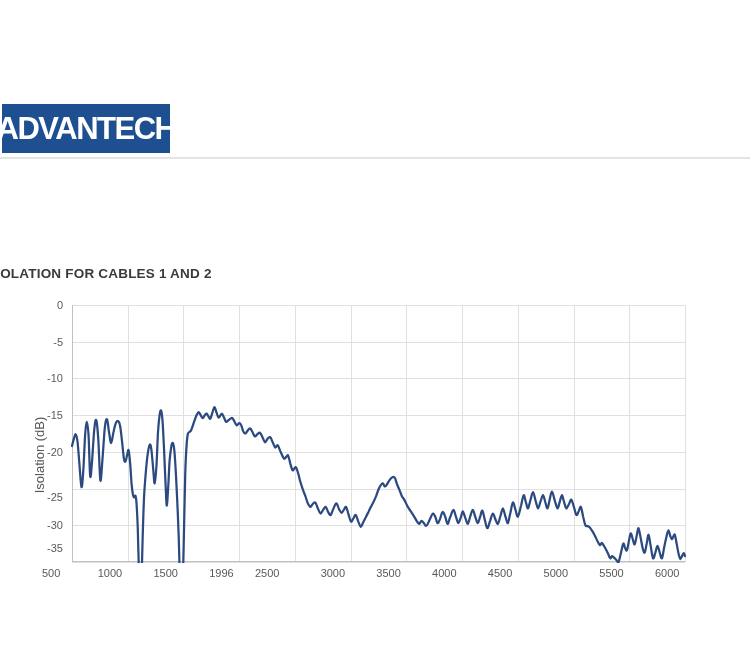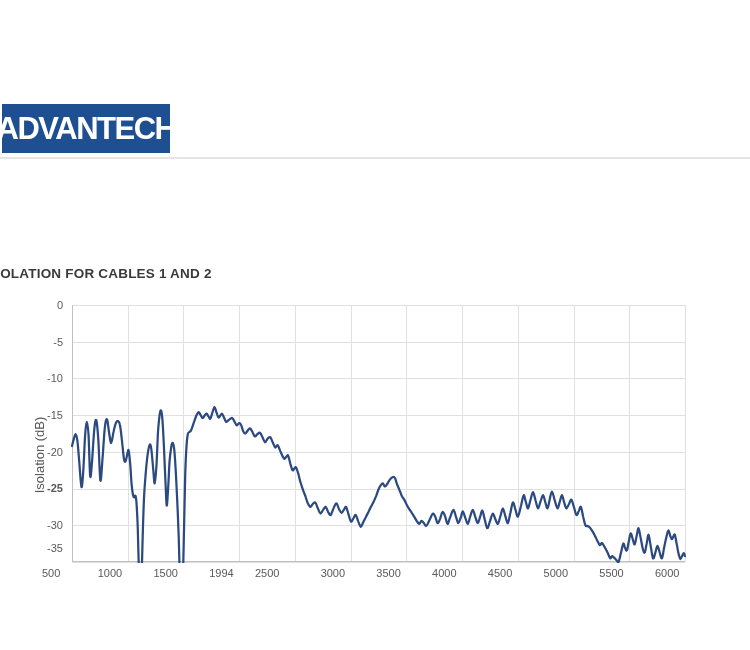--- a/index.html
+++ b/index.html
@@ -76,34 +76,34 @@
       <line x1="0" y1="220.5" x2="613" y2="220.5" stroke="#E0E0E0" stroke-width="1"></line>
       <line x1="0" y1="257.5" x2="613" y2="257.5" stroke="#E0E0E0" stroke-width="1"></line>
       <line x1="0.5" y1="0" x2="0.5" y2="257" stroke="#C0C0C0" stroke-width="1"></line>
       <line x1="0" y1="256.5" x2="613" y2="256.5" stroke="#C0C0C0" stroke-width="1"></line>
       <path d="M0.0 141.0C0.3 139.9 1.1 136.3 1.7 134.4C2.3 132.4 3.0 129.1 3.6 129.2C4.2 129.4 4.7 130.6 5.3 135.1C6.0 139.6 6.6 148.6 7.2 156.4C7.9 164.2 8.8 180.9 9.5 182.1C10.2 183.3 10.8 172.6 11.4 163.7C12.0 154.9 12.6 137.1 13.2 129.2C13.7 121.4 14.2 116.8 14.7 116.8C15.3 116.8 15.9 120.2 16.5 129.2C17.1 138.3 17.6 166.7 18.2 171.1C18.8 175.5 19.4 163.5 20.1 155.7C20.7 147.8 21.6 130.8 22.3 124.1C23.0 117.4 23.6 113.6 24.3 115.3C25.0 117.0 25.6 124.3 26.3 134.4C27.0 144.4 27.7 172.7 28.4 175.5C29.1 178.3 29.9 160.3 30.7 151.3C31.4 142.2 32.2 127.3 33.0 121.2C33.7 115.0 34.4 113.4 35.1 114.5C35.8 115.7 36.4 123.8 37.1 127.8C37.8 131.7 38.5 138.2 39.2 138.0C40.0 137.9 40.7 130.3 41.5 127.0C42.2 123.7 43.1 120.1 43.8 118.2C44.5 116.4 45.2 115.8 45.9 116.0C46.6 116.3 47.3 116.5 47.9 119.7C48.6 122.9 49.3 129.5 49.9 135.1C50.6 140.7 51.3 149.9 51.9 153.5C52.5 157.0 52.9 157.1 53.5 156.4C54.1 155.7 54.8 150.9 55.3 149.1C55.8 147.2 56.1 143.8 56.6 145.4C57.1 147.0 57.7 153.0 58.2 158.6C58.7 164.2 59.1 173.9 59.6 179.2C60.1 184.4 60.6 188.0 61.1 190.2C61.5 192.4 62.0 192.3 62.4 192.4C62.8 192.5 63.2 189.7 63.5 190.9C63.9 192.1 64.3 194.2 64.6 199.7C65.0 205.2 65.4 213.2 65.8 224.0C66.1 234.7 66.5 253.9 66.9 264.3C67.3 274.7 67.8 285.1 68.2 286.4C68.7 287.6 69.1 280.9 69.5 271.7C70.0 262.5 70.3 244.4 70.7 231.3C71.1 218.2 71.5 203.8 72.0 193.1C72.5 182.5 73.2 174.9 73.8 167.4C74.4 160.0 75.1 153.0 75.8 148.3C76.5 143.7 77.2 140.1 77.8 139.5C78.4 138.9 78.8 140.7 79.4 144.7C79.9 148.6 80.6 157.4 81.1 163.0C81.7 168.6 82.1 178.9 82.7 178.4C83.3 177.9 83.9 168.6 84.5 160.1C85.0 151.5 85.5 135.5 86.0 127.0C86.6 118.6 87.2 113.0 87.7 109.4C88.2 105.9 88.7 104.5 89.2 105.7C89.6 107.0 90.1 110.1 90.6 116.8C91.1 123.4 91.6 135.2 92.1 145.4C92.5 155.5 93.1 168.5 93.5 177.7C94.0 186.9 94.3 199.7 94.7 200.5C95.2 201.2 95.7 189.6 96.2 182.1C96.7 174.6 97.1 162.4 97.6 155.7C98.2 148.9 98.8 144.7 99.3 141.7C99.8 138.8 100.3 137.3 100.9 138.0C101.4 138.8 101.9 140.7 102.4 146.1C102.9 151.5 103.5 161.4 104.0 170.4C104.5 179.3 105.0 189.6 105.4 199.7C105.9 209.9 106.3 219.3 106.7 231.3C107.1 243.3 107.4 260.1 107.9 271.7C108.4 283.3 108.9 300.4 109.4 301.1C109.9 301.7 110.5 288.8 110.9 275.4C111.3 261.9 111.7 237.8 112.1 220.3C112.5 202.8 112.8 183.4 113.2 170.4C113.6 157.3 114.0 148.6 114.5 141.7C114.9 134.9 115.3 131.7 115.8 129.2C116.3 126.8 116.8 127.6 117.4 127.0C117.9 126.4 118.4 126.5 118.9 125.6C119.5 124.6 120.0 122.9 120.6 121.2C121.2 119.4 121.9 117.1 122.6 115.3C123.3 113.4 123.9 111.5 124.6 110.1C125.3 108.8 125.9 107.2 126.6 107.2C127.3 107.2 128.0 109.2 128.7 110.1C129.4 111.1 130.0 113.1 130.7 113.1C131.4 113.1 132.2 110.9 132.9 110.1C133.5 109.4 134.1 108.4 134.7 108.7C135.4 108.9 136.0 110.8 136.6 111.6C137.2 112.5 137.7 114.4 138.3 113.8C138.9 113.2 139.6 109.9 140.3 107.9C141.0 106.0 141.8 102.2 142.4 102.1C143.1 101.9 143.8 105.5 144.4 107.2C145.1 108.9 145.7 111.7 146.3 112.3C147.0 113.0 147.5 111.5 148.1 110.9C148.7 110.3 149.4 108.4 150.0 108.7C150.6 108.9 151.2 111.0 151.9 112.3C152.6 113.7 153.4 116.3 154.1 116.8C154.9 117.2 155.6 115.8 156.3 115.3C157.0 114.8 157.7 114.2 158.4 113.8C159.1 113.4 159.7 112.6 160.4 113.1C161.1 113.6 161.9 115.5 162.6 116.8C163.4 118.0 164.1 120.2 164.8 120.4C165.6 120.7 166.3 118.3 167.0 118.2C167.6 118.1 168.3 118.3 169.0 119.7C169.7 121.0 170.5 124.8 171.2 126.3C171.9 127.8 172.7 128.6 173.4 128.5C174.2 128.4 174.9 126.4 175.7 125.6C176.4 124.7 177.3 123.1 178.1 123.4C178.9 123.6 179.6 125.7 180.4 127.0C181.2 128.4 182.1 131.1 182.9 131.4C183.7 131.8 184.5 129.8 185.3 129.2C186.2 128.6 187.1 127.3 187.9 127.8C188.8 128.3 189.6 130.6 190.5 132.2C191.3 133.8 192.2 137.1 193.0 137.3C193.9 137.6 194.8 134.5 195.7 133.6C196.6 132.8 197.4 131.6 198.3 132.2C199.1 132.8 199.9 135.6 200.7 137.3C201.5 139.0 202.4 142.0 203.2 142.5C204.0 142.9 204.8 139.6 205.6 140.2C206.5 140.9 207.3 143.9 208.3 146.1C209.3 148.3 210.9 152.5 211.9 153.5C212.8 154.4 213.4 152.5 214.1 152.0C214.8 151.5 215.4 149.4 216.1 150.5C216.8 151.6 217.6 156.2 218.3 158.6C219.1 161.1 219.8 164.4 220.5 165.2C221.1 166.1 221.7 164.2 222.2 163.7C222.8 163.3 223.3 161.5 223.9 162.3C224.6 163.0 225.4 165.7 226.1 168.2C226.9 170.6 227.6 174.3 228.4 177.0C229.2 179.7 230.0 182.0 230.8 184.3C231.6 186.6 232.4 188.6 233.3 190.9C234.1 193.2 235.0 196.4 235.8 198.3C236.7 200.1 237.6 201.8 238.4 201.9C239.2 202.1 239.9 199.7 240.7 199.0C241.6 198.3 242.5 196.8 243.3 197.5C244.2 198.3 245.0 201.6 245.9 203.4C246.7 205.2 247.6 208.3 248.4 208.5C249.3 208.8 250.2 206.0 251.1 204.9C252.0 203.8 252.8 201.6 253.7 201.9C254.5 202.3 255.4 205.7 256.2 207.1C257.1 208.4 257.8 210.6 258.7 210.0C259.6 209.4 260.5 205.4 261.5 203.4C262.4 201.4 263.4 198.1 264.4 198.3C265.3 198.4 266.2 202.5 267.0 204.1C267.9 205.7 268.8 207.7 269.6 207.8C270.4 207.9 271.1 205.8 271.8 204.9C272.6 203.9 273.3 201.2 274.1 201.9C274.8 202.7 275.7 206.8 276.5 209.3C277.3 211.7 278.2 215.9 279.0 216.6C279.8 217.3 280.4 214.8 281.2 213.7C282.0 212.6 282.9 209.5 283.8 210.0C284.6 210.5 285.5 214.7 286.3 216.6C287.2 218.6 288.0 221.6 288.8 221.8C289.6 221.9 290.4 218.9 291.2 217.3C292.1 215.8 292.9 213.9 293.8 212.2C294.6 210.5 295.5 208.8 296.4 207.1C297.2 205.4 298.0 203.6 298.9 201.9C299.8 200.2 300.7 198.6 301.6 196.8C302.5 195.0 303.3 193.0 304.2 190.9C305.0 188.8 305.8 186.1 306.6 184.3C307.4 182.5 308.2 180.9 309.0 179.9C309.7 178.9 310.2 178.2 310.8 178.4C311.5 178.7 312.1 181.1 312.7 181.4C313.4 181.6 313.9 180.8 314.6 179.9C315.3 179.0 316.1 177.3 316.9 176.2C317.6 175.1 318.4 174.0 319.1 173.3C319.8 172.6 320.7 171.8 321.3 171.8C322.0 171.8 322.5 172.1 323.1 173.3C323.7 174.5 324.3 177.3 325.0 179.2C325.7 181.0 326.4 182.3 327.2 184.3C328.0 186.3 329.0 189.2 329.8 190.9C330.6 192.6 331.4 193.1 332.2 194.6C333.1 196.1 333.9 198.1 334.7 199.7C335.5 201.3 336.4 202.8 337.3 204.1C338.1 205.5 339.0 206.5 339.8 207.8C340.7 209.1 341.6 210.7 342.5 212.2C343.4 213.7 344.3 215.5 345.1 216.6C345.9 217.7 346.5 218.9 347.3 218.8C348.0 218.7 348.8 216.0 349.5 215.9C350.3 215.8 351.0 217.2 351.8 218.1C352.5 218.9 353.2 221.1 354.0 221.0C354.8 220.9 355.7 218.8 356.5 217.3C357.3 215.9 358.0 213.7 358.8 212.2C359.5 210.7 360.3 208.7 361.0 208.5C361.7 208.4 362.5 209.9 363.2 211.5C364.0 213.1 364.7 217.6 365.5 218.1C366.2 218.6 367.1 216.2 367.9 214.4C368.7 212.6 369.5 207.7 370.4 207.1C371.2 206.5 372.1 208.8 372.9 210.7C373.8 212.7 374.7 218.5 375.5 218.8C376.3 219.2 377.0 215.3 377.9 212.9C378.9 210.6 380.4 205.0 381.4 204.9C382.4 204.7 383.3 210.0 384.1 212.2C384.9 214.4 385.5 218.1 386.3 218.1C387.1 218.1 388.1 214.2 388.9 212.2C389.6 210.3 390.0 206.2 390.8 206.3C391.5 206.5 392.5 210.9 393.3 212.9C394.2 215.0 395.0 219.1 395.8 218.8C396.6 218.6 397.4 213.8 398.2 211.5C399.1 209.1 399.9 204.7 400.8 204.9C401.6 205.0 402.5 210.0 403.4 212.2C404.2 214.4 405.0 218.1 405.8 218.1C406.6 218.1 407.3 214.3 408.0 212.2C408.8 210.1 409.5 205.2 410.3 205.6C411.0 206.0 411.9 211.5 412.7 214.4C413.6 217.3 414.4 223.0 415.3 223.2C416.2 223.5 417.1 218.3 418.1 215.9C419.0 213.4 420.0 208.8 420.9 208.5C421.7 208.3 422.6 212.7 423.4 214.4C424.3 216.1 425.1 219.3 425.9 218.8C426.7 218.3 427.5 214.0 428.3 211.5C429.2 208.9 430.0 203.4 430.9 203.4C431.7 203.4 432.6 209.0 433.4 211.5C434.3 213.9 435.1 218.7 435.9 218.1C436.7 217.5 437.5 211.2 438.4 207.8C439.2 204.4 440.1 198.0 440.9 197.5C441.8 197.0 442.6 202.5 443.5 204.9C444.3 207.2 445.0 212.2 445.9 211.5C446.9 210.7 448.1 204.0 449.1 200.5C450.0 196.9 450.9 190.7 451.7 190.2C452.5 189.7 453.2 195.3 454.0 197.5C454.7 199.7 455.2 203.8 456.0 203.4C456.7 203.0 457.6 198.0 458.4 195.3C459.2 192.6 460.1 187.2 461.0 187.2C461.8 187.2 462.7 192.6 463.5 195.3C464.4 198.0 465.2 203.2 466.0 203.4C466.8 203.6 467.6 199.0 468.4 196.8C469.3 194.6 470.2 190.2 471.0 190.2C471.8 190.2 472.5 194.6 473.2 196.8C474.0 199.0 474.7 203.8 475.5 203.4C476.2 203.0 477.0 197.4 477.7 194.6C478.4 191.8 479.1 186.4 479.9 186.5C480.8 186.6 481.8 192.5 482.7 195.3C483.6 198.1 484.7 203.2 485.5 203.4C486.3 203.6 487.0 199.0 487.7 196.8C488.5 194.6 489.2 190.1 490.0 190.2C490.7 190.3 491.4 195.3 492.2 197.5C492.9 199.7 493.6 203.2 494.4 203.4C495.2 203.6 496.1 200.5 497.0 199.0C497.8 197.5 498.6 194.1 499.4 194.6C500.2 195.1 501.0 199.4 501.9 201.9C502.7 204.5 503.6 209.3 504.4 210.0C505.2 210.7 505.9 207.7 506.7 206.3C507.4 205.0 508.2 201.1 508.9 201.9C509.6 202.8 510.4 208.4 511.1 211.5C511.9 214.5 512.6 218.7 513.4 220.3C514.1 221.9 514.8 220.7 515.6 221.0C516.3 221.4 517.0 221.6 517.8 222.5C518.6 223.3 519.5 224.8 520.4 226.2C521.2 227.5 522.0 229.0 522.8 230.6C523.7 232.2 524.4 234.1 525.3 235.7C526.1 237.3 527.1 239.7 527.8 240.1C528.6 240.5 529.1 237.9 529.7 237.9C530.4 237.9 530.8 239.0 531.5 240.1C532.2 241.2 533.2 243.0 534.0 244.5C534.8 246.0 535.5 247.5 536.2 248.9C536.9 250.4 537.6 253.0 538.2 253.3C538.9 253.7 539.5 251.2 540.1 251.1C540.7 251.0 541.3 252.0 542.0 252.6C542.7 253.2 543.5 254.1 544.2 254.8C545.0 255.5 545.7 258.0 546.5 257.0C547.2 256.0 547.9 252.0 548.7 248.9C549.5 245.9 550.5 239.6 551.3 238.6C552.0 237.7 552.5 241.9 553.1 243.0C553.8 244.1 554.3 246.4 554.9 245.3C555.5 244.1 556.2 239.3 556.8 236.4C557.5 233.6 558.0 228.6 558.7 228.4C559.4 228.1 560.3 233.1 561.0 235.0C561.6 236.8 562.1 240.0 562.7 239.4C563.3 238.8 564.0 234.0 564.6 231.3C565.3 228.6 565.8 222.9 566.5 223.2C567.2 223.6 568.0 230.0 568.8 233.5C569.5 237.1 570.3 242.2 571.0 244.5C571.7 246.8 572.2 248.4 572.8 247.5C573.4 246.5 574.0 241.6 574.7 238.6C575.3 235.7 575.9 229.3 576.6 229.8C577.2 230.3 578.0 237.7 578.8 241.6C579.5 245.5 580.3 252.2 581.0 253.3C581.8 254.4 582.5 250.3 583.2 248.2C584.0 246.1 584.7 241.0 585.5 240.8C586.2 240.7 587.0 245.4 587.7 247.5C588.4 249.5 589.2 254.2 589.9 253.3C590.7 252.5 591.4 245.9 592.2 242.3C592.9 238.8 593.7 234.8 594.4 232.0C595.1 229.2 595.7 225.5 596.4 225.4C597.1 225.3 597.8 229.8 598.4 231.3C599.0 232.8 599.5 234.2 600.0 234.2C600.5 234.2 600.9 232.0 601.4 231.3C601.9 230.6 602.3 228.5 602.9 229.8C603.4 231.2 604.1 236.2 604.8 239.4C605.4 242.6 606.0 246.5 606.6 248.9C607.3 251.4 607.8 253.8 608.4 254.1C609.0 254.3 609.8 251.4 610.3 250.4C610.9 249.4 611.3 248.1 611.8 248.2C612.2 248.3 612.8 250.6 613.0 251.1" fill="none" stroke="#2C4A80" stroke-width="2.25" stroke-linejoin="round" stroke-linecap="round" clip-path="url(#pc)"></path>
     </svg>
   <div>
       <div class="xt" style="left: 42px; color: rgb(89, 89, 89);">500</div>
       <div class="xt" style="left: 97.7273px; color: rgb(89, 89, 89);">1000</div>
       <div class="xt" style="left: 153.455px; color: rgb(89, 89, 89);">1500</div>
-      <div class="xt" style="left: 209.182px; color: rgb(89, 89, 89);">1994</div>
+      <div class="xt" style="left: 209.182px; color: rgb(89, 89, 89);">1996</div>
       <div class="xt" style="left: 255px; color: rgb(89, 89, 89);">2500</div>
       <div class="xt" style="left: 320.636px; color: rgb(89, 89, 89);">3000</div>
       <div class="xt" style="left: 376.364px; color: rgb(89, 89, 89);">3500</div>
       <div class="xt" style="left: 432.091px; color: rgb(89, 89, 89);">4000</div>
       <div class="xt" style="left: 487.818px; color: rgb(89, 89, 89);">4500</div>
       <div class="xt" style="left: 543.545px; color: rgb(89, 89, 89);">5000</div>
       <div class="xt" style="left: 599.273px; color: rgb(89, 89, 89);">5500</div>
       <div class="xt" style="left: 655px; color: rgb(89, 89, 89);">6000</div>
     </div>
   <div>
       <div class="yt" style="top: 9px; color: rgb(89, 89, 89);">0</div>
       <div class="yt" style="top: 45.7143px; color: rgb(89, 89, 89);">-5</div>
       <div class="yt" style="top: 82.4286px; color: rgb(89, 89, 89);">-10</div>
       <div class="yt" style="top: 119.143px; color: rgb(89, 89, 89);">-15</div>
       <div class="yt" style="top: 155.857px; color: rgb(89, 89, 89);">-20</div>
-      <div class="yt" style="top: 192px; color: rgb(89, 89, 89); font-weight: bold;">-25</div>
+      <div class="yt" style="top: 201px; color: rgb(89, 89, 89);">-25</div>
       <div class="yt" style="top: 229.286px; color: rgb(89, 89, 89);">-30</div>
       <div class="yt" style="top: 252px; color: rgb(89, 89, 89);">-35</div>
     </div>
   <div class="y-title" style="color: rgb(89, 89, 89);">Isolation (dB)</div>
 </div>
 
 </body></html>

